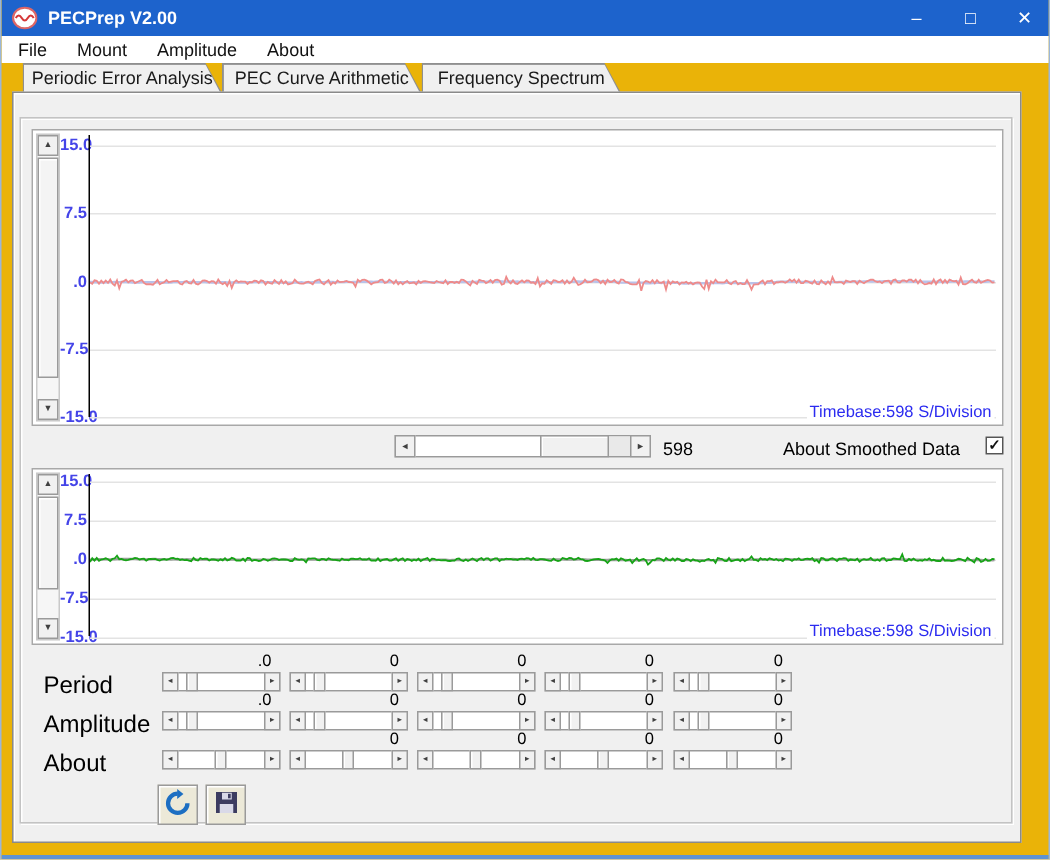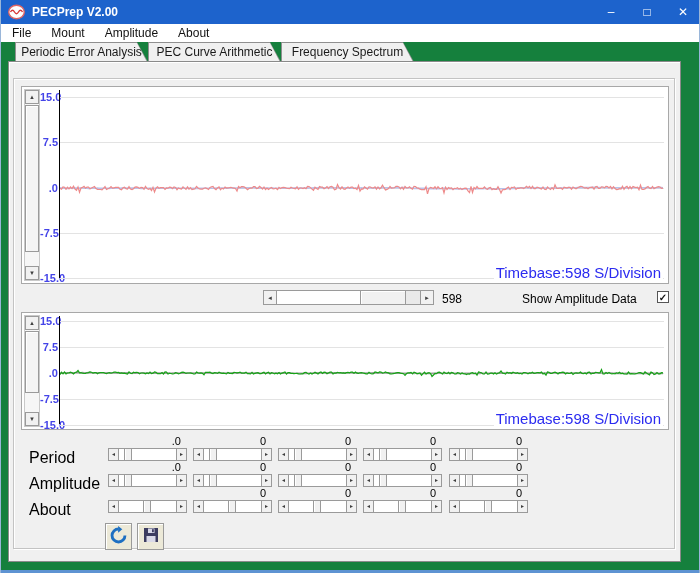--- a/index.html
+++ b/index.html
@@ -1,17 +1,17 @@
 <!DOCTYPE html>
 <html><head>
 <meta charset="utf-8">
 <style>
   html,body{margin:0;padding:0;background:#d4d0c8;}
   *{box-sizing:border-box;font-family:"Liberation Sans",sans-serif;}
-  .window{position:relative;width:700px;height:573px;background:#15803d;overflow:hidden;
+  .window{position:relative;width:700px;height:573px;background:#eab308;overflow:hidden;
           border-left:1px solid #9ab6d9;border-right:1px solid #9ab6d9;}
 
   
   .titlebar{position:absolute;left:0;top:0;width:700px;height:24px;display:flex;align-items:center;}
   .app-icon{width:17px;height:16px;margin-left:7px;display:inline-block;}
   .title-text{color:#fff;font-size:12px;font-weight:bold;margin-left:7px;}
   .win-btns{margin-left:auto;display:flex;height:24px;}
   .win-btn{width:36px;height:24px;color:#fff;font-size:12px;display:flex;align-items:center;justify-content:center;cursor:default;}
 
   
@@ -35,21 +35,21 @@
 
   
   .chart{position:absolute;background:#ffffff;border:1px solid #a8a8a8;}
   .vscroll{position:absolute;left:2px;top:2px;width:16px;background:#f6f6f6;border:1px solid #c9c9c9;}
   .sb-btn{position:absolute;left:0;width:14px;height:14px;background:#f1f1f1;border:1px solid #9a9a9a;
           display:flex;align-items:center;justify-content:center;font-size:6px;color:#404040;line-height:1;}
   .sb-thumb{position:absolute;background:#f4f4f4;border:1px solid #9a9a9a;box-shadow:inset 1px 1px 0 #fff;}
   .tick-label{position:absolute;font-size:11px;font-weight:bold;text-align:right;width:18px;}
   .gridline{position:absolute;height:1px;background:#e3e3e3;}
   .axisline{position:absolute;width:1px;background:#000;}
-  .timebase{position:absolute;right:5px;bottom:2px;font-size:15px;background:#fff;padding:0 2px;}
+  .timebase{position:absolute;right:5px;bottom:2px;font-size:11px;background:#fff;padding:0 2px;}
 
   
   .hscroll{position:absolute;background:#ffffff;border:1px solid #9a9a9a;}
   .hsb-btn{position:absolute;top:-1px;width:14px;height:15px;background:#f1f1f1;border:1px solid #9a9a9a;
            display:flex;align-items:center;justify-content:center;font-size:6px;color:#404040;line-height:1;}
   .hsb-thumb{position:absolute;top:-1px;height:15px;background:#f1f1f1;border:1px solid #9a9a9a;box-shadow:inset 1px 1px 0 #fff;}
   .hsb-shade{position:absolute;top:0;height:13px;background:#e9e9e9;}
   .plain-label{position:absolute;font-size:12px;color:#000;}
   .checkbox{position:absolute;width:12px;height:12px;background:#fff;border:1px solid #555;
             display:flex;align-items:center;justify-content:center;font-size:10px;color:#111;font-weight:bold;}
@@ -139,21 +139,21 @@
       <div class="timebase" style="color: rgb(43, 43, 240);">Timebase:598 S/Division</div>
     </div>
 
   <div class="hscroll" id="hscroll" style="left:262px;top:290px;width:171px;height:15px;">
       <div class="hsb-btn" style="left: -1px;">◄</div>
       <div class="hsb-btn" style="right: -1px;">►</div>
       <div class="hsb-shade" style="left: 142px; width: 14px;"></div>
       <div class="hsb-thumb" style="left: 96px; width: 46px;"></div>
     </div>
   <div class="plain-label" style="left:441px;top:292px;">598</div>
-  <div class="plain-label" style="left:521px;top:292px;">Show Amplitude Data</div>
+  <div class="plain-label" style="left:521px;top:292px;">About Smoothed Data</div>
   <div class="checkbox" style="left:656px;top:291px;">
     <span>✓</span>
   </div>
 
   <div class="chart" id="chart1" style="left:20px;top:312px;width:648px;height:118px;">
       <div class="vscroll" style="height: 112px;">
         <div class="sb-btn" style="top: 0px;">▲</div>
         <div class="sb-btn" style="bottom: 0px; top: auto;">▼</div>
         <div class="sb-thumb" style="left: 0px; width: 14px; top: 15px; height: 62px;"></div>
       </div>

